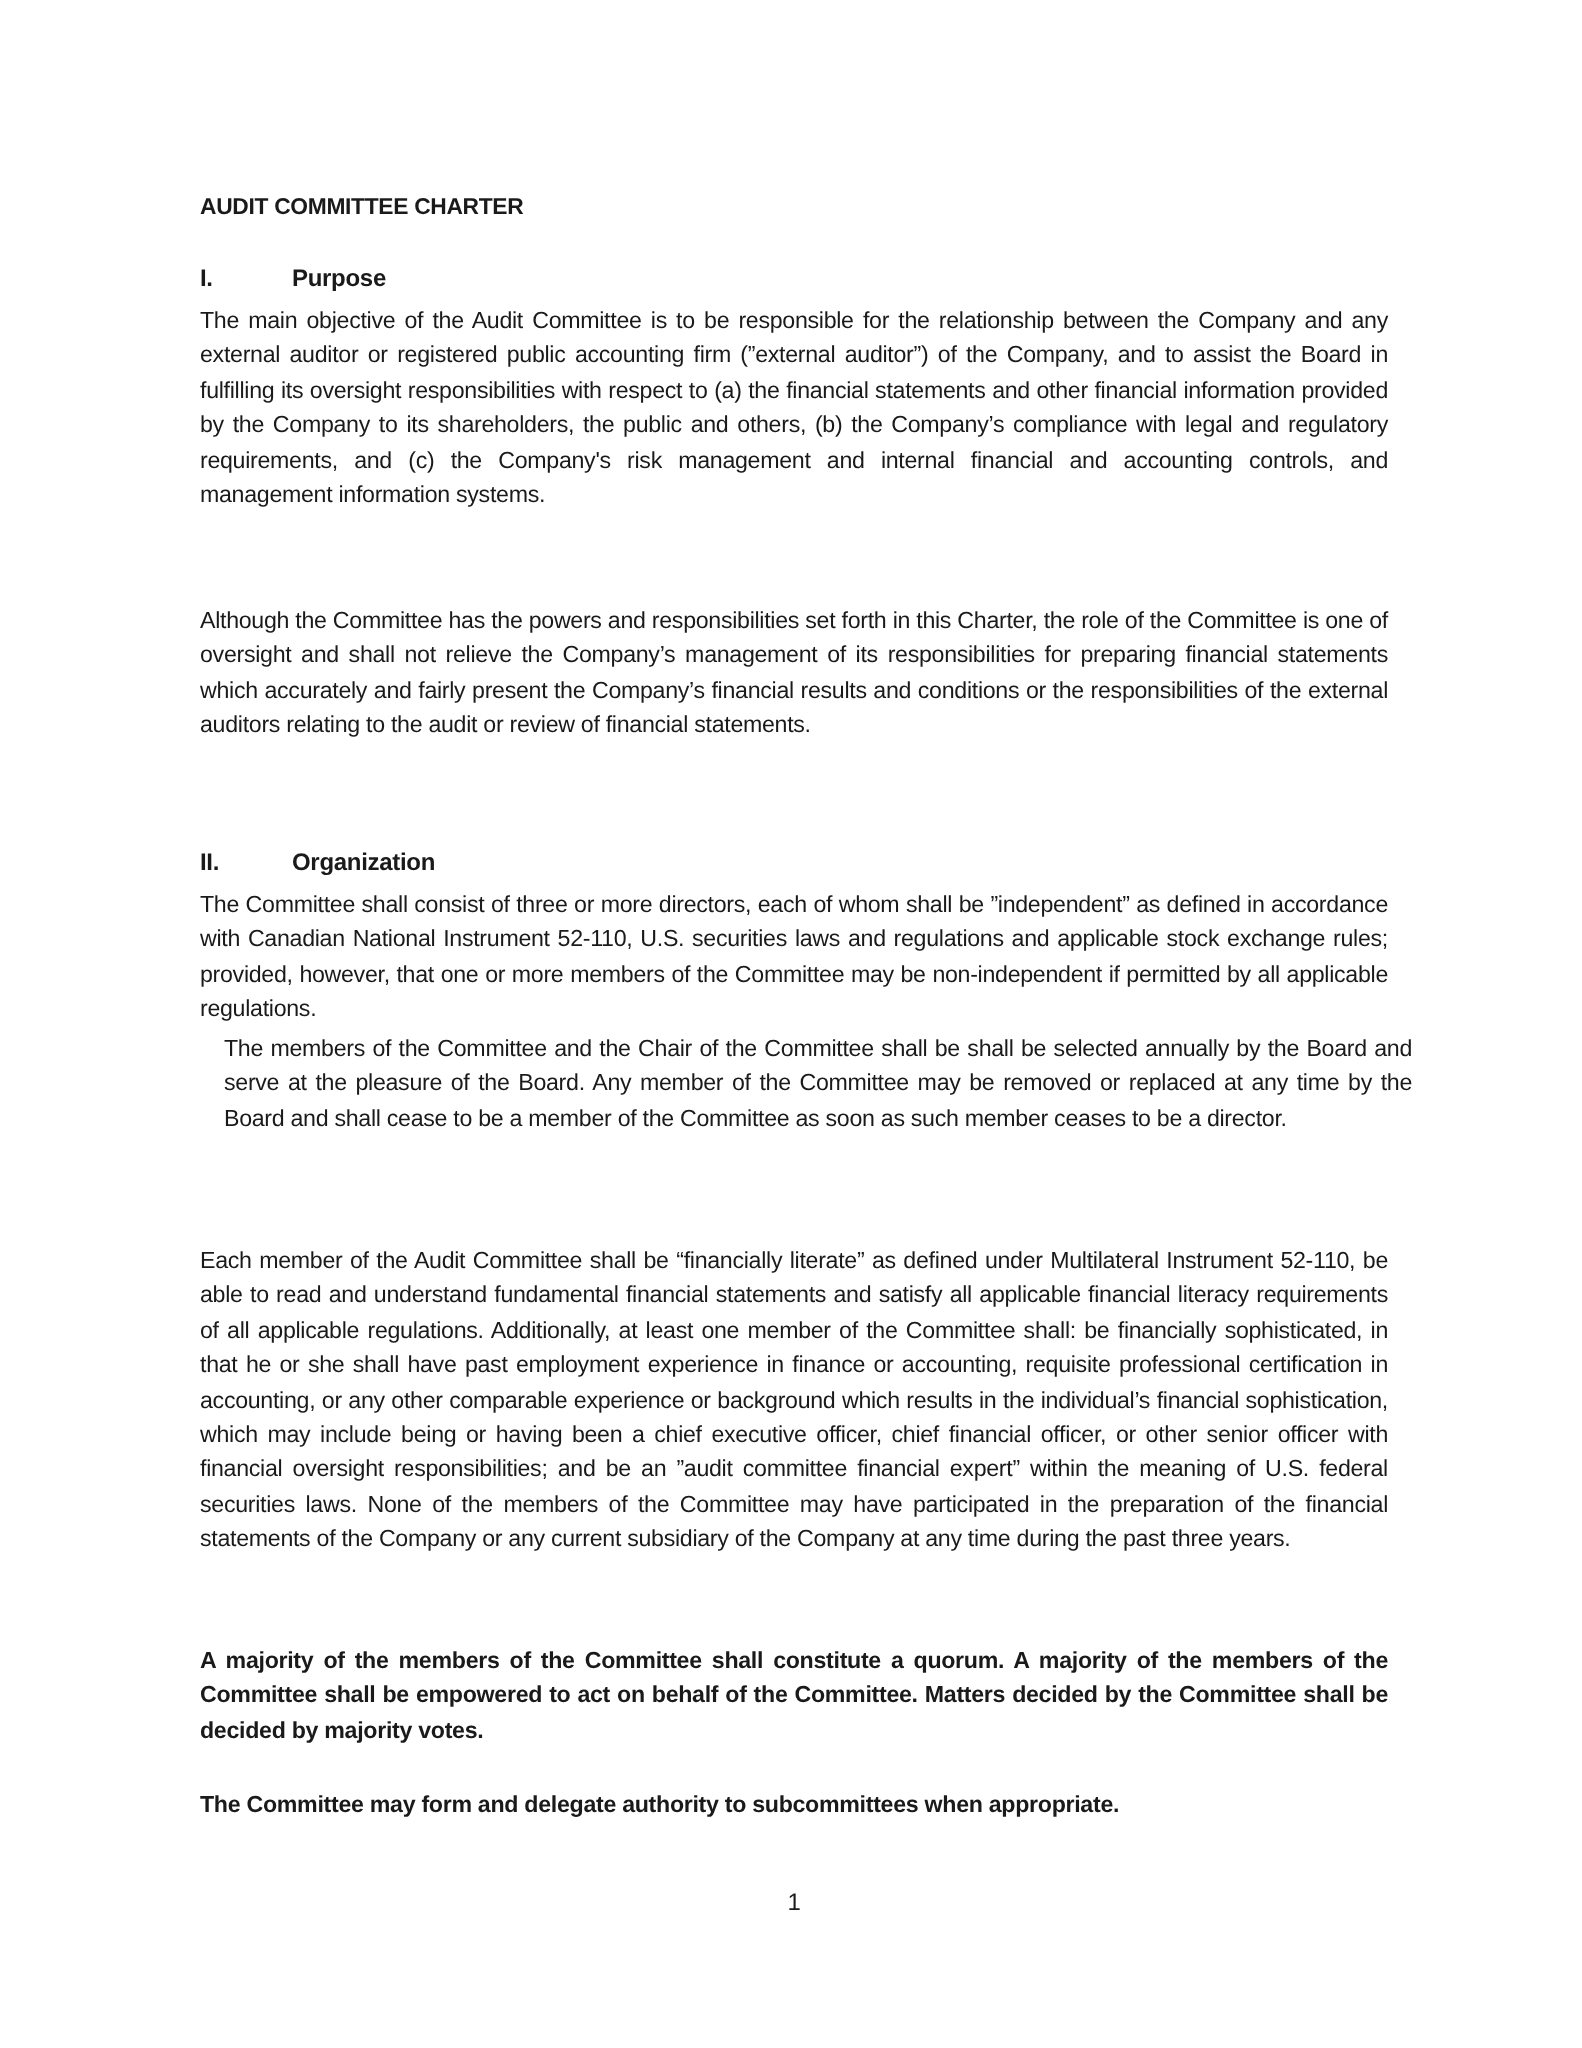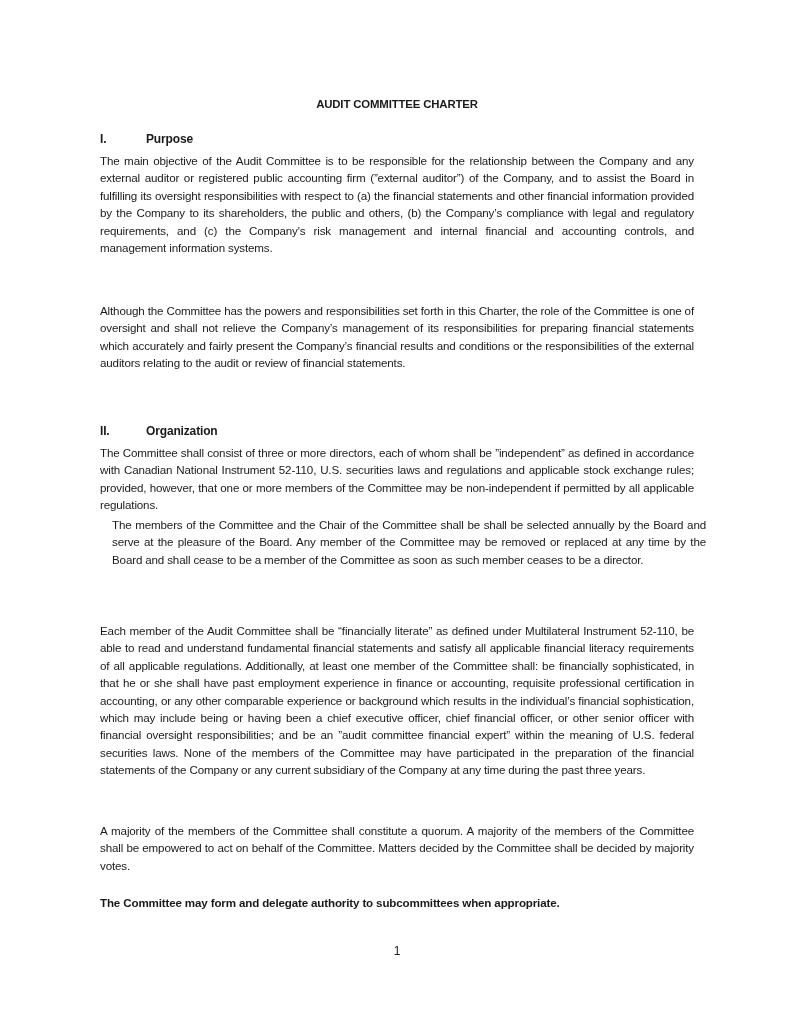--- a/index.html
+++ b/index.html
@@ -2,21 +2,21 @@
 <html><head>
 <meta charset="utf-8">
 <style>
   html, body { margin: 0; padding: 0; background: #ffffff; }
   body { width: 791px; height: 1024px; position: relative; overflow: hidden; }
   .page {
     position: absolute; left: 100px; top: 0; width: 594px;
     font-family: "Liberation Sans", sans-serif; color: #1a1a1a;
     font-size: 11.6px; line-height: 17.4px; letter-spacing: -0.15px;
   }
-  .title { position: absolute; top: 96px; left: 0; width: 594px; text-align: center; font-weight: bold; font-size: 11.4px; }
+  .title { position: absolute; top: 96px; left: 0; width: 594px; text-align: left; font-weight: bold; font-size: 11.4px; }
   .heading { position: absolute; left: 0; font-weight: bold; font-size: 12px; }
   .heading .num { display: inline-block; width: 46px; }
   .para { position: absolute; left: 0; width: 594px; text-align: justify; }
   .para.last { text-align-last: left; }
   .pagenum { position: absolute; top: 943px; left: 0; width: 594px; text-align: center; font-size: 12px; }
 </style>
 </head>
 <body>
 
 <div class="page">
@@ -29,17 +29,17 @@
   <p class="para last" style="top:152px; margin:0;">The main objective of the Audit Committee is to be responsible for the relationship between the Company and any external auditor or registered public accounting firm (”external auditor”) of the Company, and to assist the Board in fulfilling its oversight responsibilities with respect to (a) the financial statements and other financial information provided by the Company to its shareholders, the public and others, (b) the Company’s compliance with legal and regulatory requirements, and (c) the Company's risk management and internal financial and accounting controls, and management information systems.</p>
   <p class="para last" style="top:302px; margin:0;">Although the Committee has the powers and responsibilities set forth in this Charter, the role of the Committee is one of oversight and shall not relieve the Company’s management of its responsibilities for preparing financial statements which accurately and fairly present the Company’s financial results and conditions or the responsibilities of the external auditors relating to the audit or review of financial statements.</p>
 
   <div class="heading" style="top:423px;">
     <span class="num">II.</span><span>Organization</span>
   </div>
 
   <p class="para last" style="top:444px; margin:0;">The Committee shall consist of three or more directors, each of whom shall be ”independent” as defined in accordance with Canadian National Instrument 52-110, U.S. securities laws and regulations and applicable stock exchange rules; provided, however, that one or more members of the Committee may be non-independent if permitted by all applicable regulations.</p>
   <p class="para last" style="top:504px; margin:12px;">The members of the Committee and the Chair of the Committee shall be shall be selected annually by the Board and serve at the pleasure of the Board. Any member of the Committee may be removed or replaced at any time by the Board and shall cease to be a member of the Committee as soon as such member ceases to be a director.</p>
   <p class="para last" style="top:622px; margin:0;">Each member of the Audit Committee shall be “financially literate” as defined under Multilateral Instrument 52-110, be able to read and understand fundamental financial statements and satisfy all applicable financial literacy requirements of all applicable regulations. Additionally, at least one member of the Committee shall: be financially sophisticated, in that he or she shall have past employment experience in finance or accounting, requisite professional certification in accounting, or any other comparable experience or background which results in the individual’s financial sophistication, which may include being or having been a chief executive officer, chief financial officer, or other senior officer with financial oversight responsibilities; and be an ”audit committee financial expert” within the meaning of U.S. federal securities laws. None of the members of the Committee may have participated in the preparation of the financial statements of the Company or any current subsidiary of the Company at any time during the past three years.</p>
-  <p class="para last" style="top:822px; margin:0;">A majority of the members of the Committee shall constitute a quorum. A majority of  the members of the Committee shall be empowered to act on behalf of the  Committee.  Matters decided by the Committee shall be decided by majority votes.</p>
+  <p class="para last" style="top:822px; margin:0;font-weight:bold;">A majority of the members of the Committee shall constitute a quorum. A majority of  the members of the Committee shall be empowered to act on behalf of the  Committee.  Matters decided by the Committee shall be decided by majority votes.</p>
   <p class="para last" style="top:894px; margin:0;font-weight:bold;">The Committee may form and delegate authority to subcommittees when appropriate.</p>
 
   <div class="pagenum">1</div>
 </div>
 
 </body></html>

